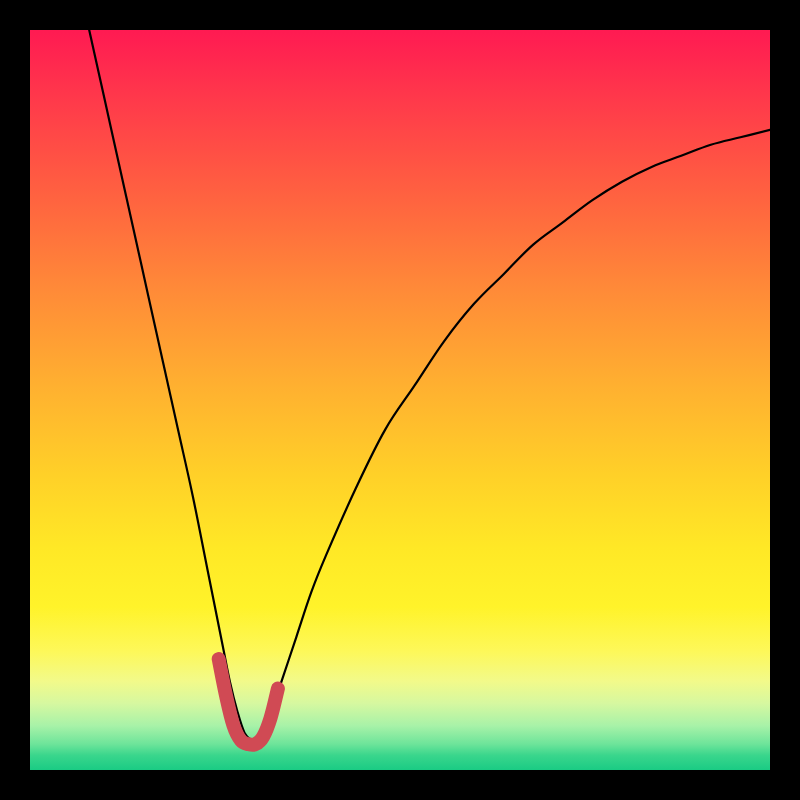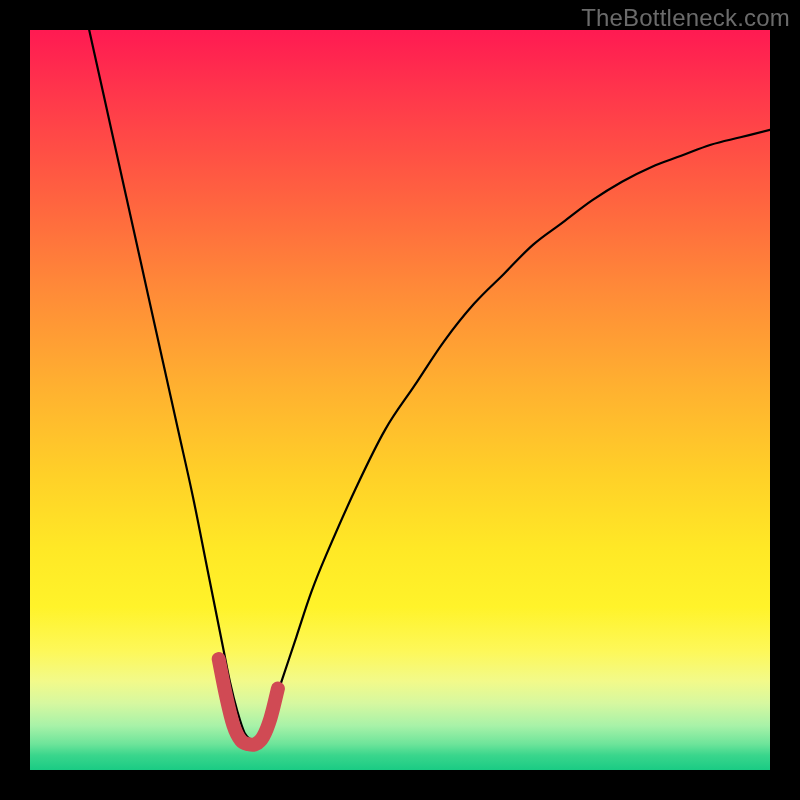--- a/index.html
+++ b/index.html
@@ -60,21 +60,20 @@
   }
   svg.curve {
     position: absolute;
     inset: 0;
   }
 </style>
 </head>
 <body>
 
 <div class="frame">
-  <div class="watermark">TheBottleneck.com</div>
   <div class="plot">
     <div class="gradient"></div>
     <svg class="curve" viewBox="0 0 740 740" preserveAspectRatio="none">
       <path id="main-curve" fill="none" stroke="#000000" stroke-width="2.2" stroke-linecap="round" stroke-linejoin="round" d="M 59.20 0.00 C 61.86 11.99, 68.67 42.62, 74.00 66.60 C 79.33 90.58, 83.47 109.22, 88.80 133.20 C 94.13 157.18, 98.27 175.82, 103.60 199.80 C 108.93 223.78, 113.07 242.42, 118.40 266.40 C 123.73 290.38, 127.87 309.02, 133.20 333.00 C 138.53 356.98, 142.67 375.62, 148.00 399.60 C 153.33 423.58, 157.47 440.89, 162.80 466.20 C 168.13 491.51, 172.27 513.56, 177.60 540.20 C 182.93 566.84, 188.40 594.22, 192.40 614.20 C 196.40 634.18, 197.14 639.21, 199.80 651.20 C 202.46 663.19, 204.54 671.48, 207.20 680.80 C 209.86 690.12, 211.94 697.67, 214.60 703.00 C 217.26 708.33, 219.34 709.07, 222.00 710.40 C 224.66 711.73, 226.74 713.06, 229.40 710.40 C 232.06 707.74, 232.80 706.26, 236.80 695.60 C 240.80 684.94, 246.27 667.18, 251.60 651.20 C 256.93 635.22, 261.07 622.78, 266.40 606.80 C 271.73 590.82, 275.87 577.05, 281.20 562.40 C 286.53 547.75, 288.01 544.05, 296.00 525.40 C 303.99 506.75, 314.94 481.44, 325.60 458.80 C 336.26 436.16, 344.54 418.25, 355.20 399.60 C 365.86 380.95, 374.14 371.18, 384.80 355.20 C 395.46 339.22, 403.74 325.45, 414.40 310.80 C 425.06 296.15, 433.34 285.79, 444.00 273.80 C 454.66 261.81, 462.94 254.86, 473.60 244.20 C 484.26 233.54, 492.54 223.92, 503.20 214.60 C 513.86 205.28, 522.14 200.39, 532.80 192.40 C 543.46 184.41, 551.74 177.53, 562.40 170.20 C 573.06 162.87, 581.34 157.69, 592.00 151.70 C 602.66 145.71, 610.94 141.56, 621.60 136.90 C 632.26 132.24, 640.54 129.80, 651.20 125.80 C 661.86 121.80, 670.14 118.03, 680.80 114.70 C 691.46 111.37, 699.74 109.96, 710.40 107.30 C 721.06 104.64, 734.67 101.23, 740.00 99.90"></path>
       <path id="valley-highlight" fill="none" stroke="#d04a54" stroke-width="14" stroke-linecap="round" stroke-linejoin="round" d="M 188.70 629.00 C 190.03 635.66, 193.44 654.01, 196.10 666.00 C 198.76 677.99, 200.84 687.61, 203.50 695.60 C 206.16 703.59, 208.24 707.07, 210.90 710.40 C 213.56 713.73, 215.64 713.43, 218.30 714.10 C 220.96 714.77, 223.04 715.43, 225.70 714.10 C 228.36 712.77, 230.44 711.36, 233.10 706.70 C 235.76 702.04, 237.84 696.86, 240.50 688.20 C 243.16 679.54, 246.57 663.93, 247.90 658.60"></path>
     </svg>
   </div>
 </div>
 
 </body></html>

